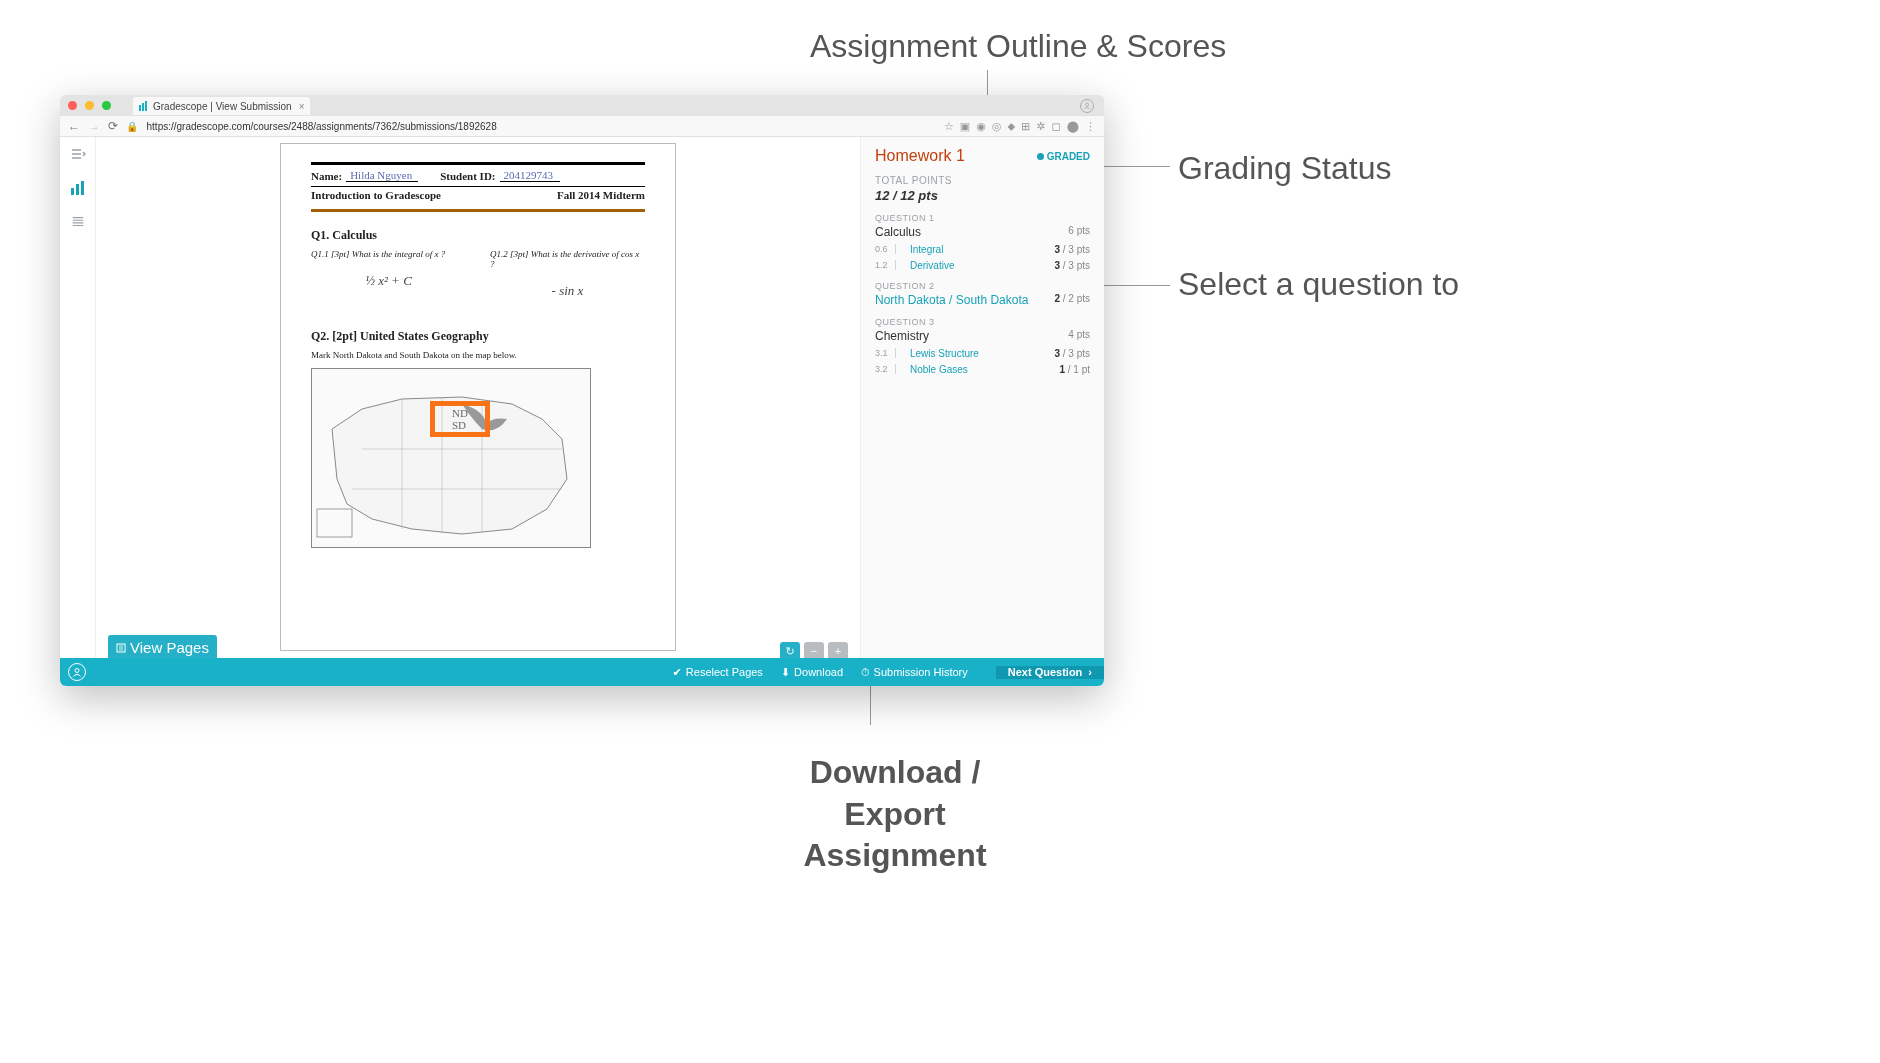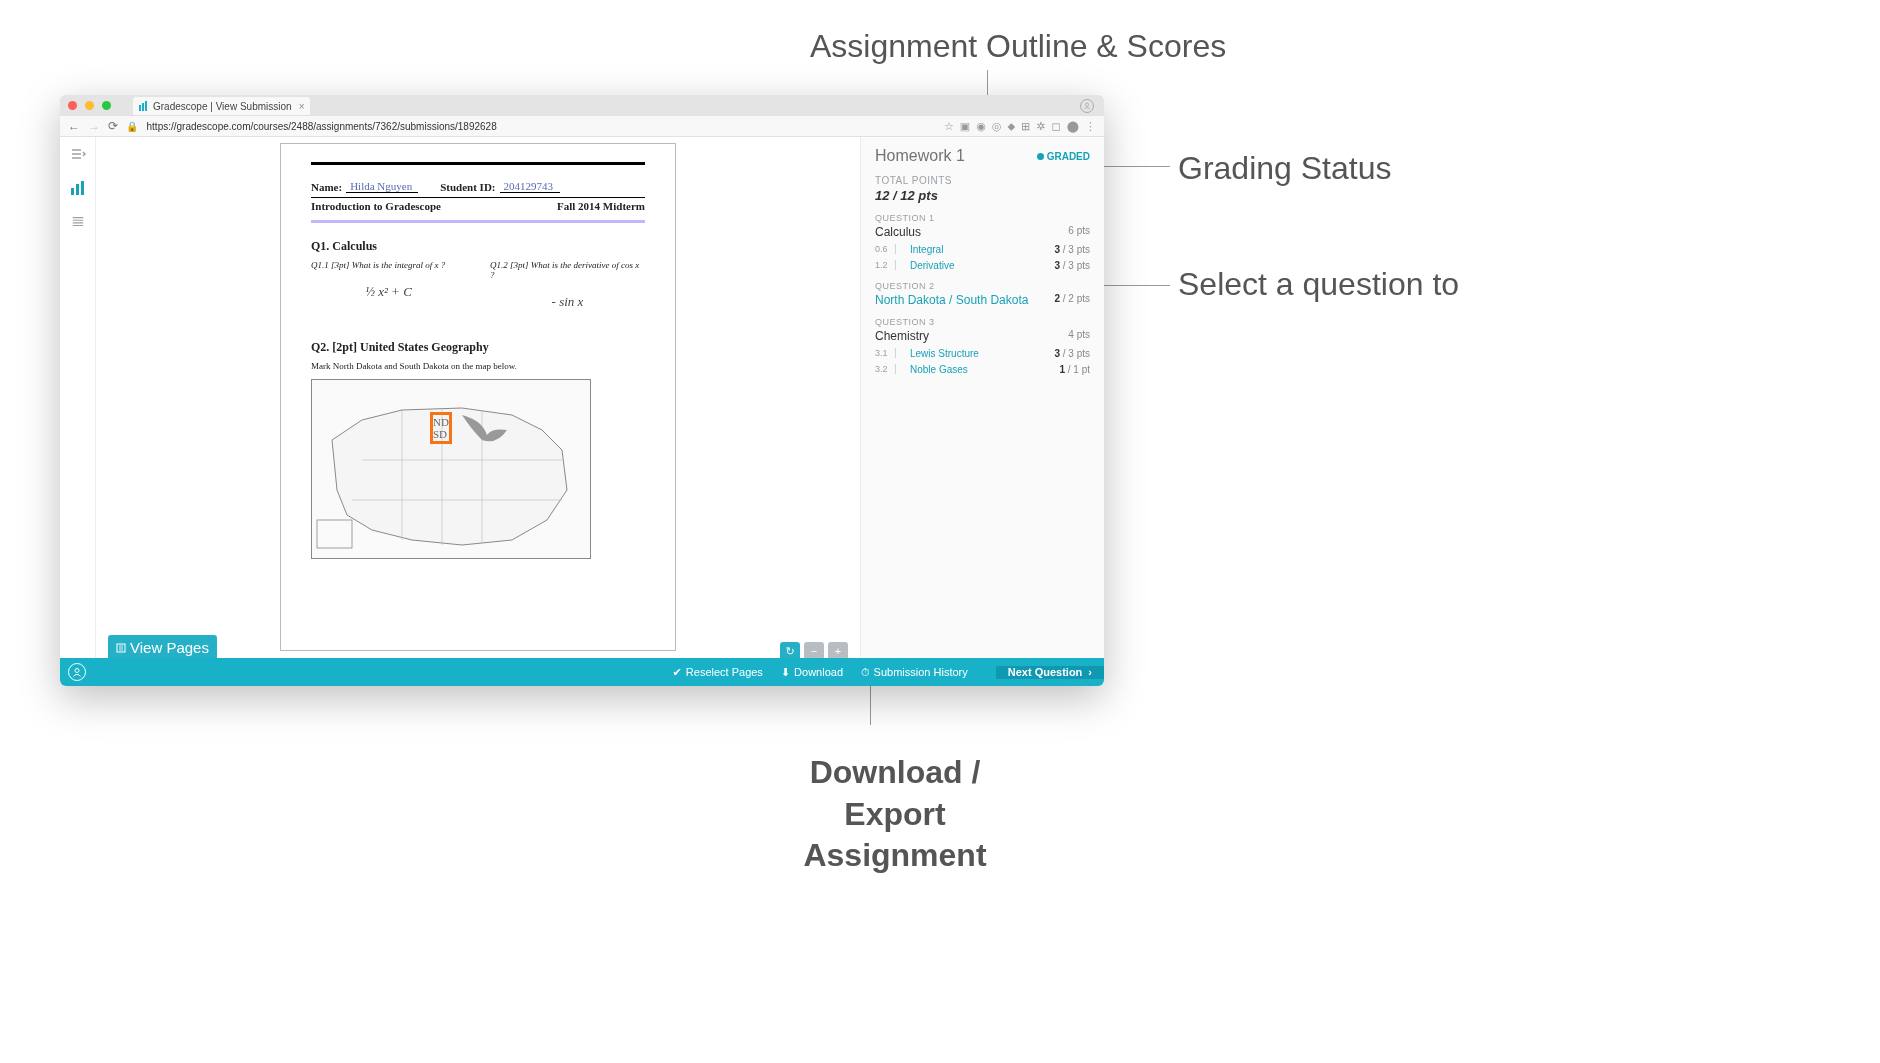--- a/index.html
+++ b/index.html
@@ -114,21 +114,21 @@
     width: 396px;
     height: 508px;
     border:1px solid #bbb;
     background:#fff;
     position:relative;
     padding: 18px 30px;
     font-family: "Times New Roman", serif;
     font-size: 11px;
     color:#222;
   }
-  .ruleblock { border-top:3px solid #000; border-bottom:3px solid #c4b5fd; padding:15px 0 8px; }
+  .ruleblock { border-top:3px solid #000; border-bottom:3px solid #a16207; padding:4px 0 8px; }
   .nm-row { display:flex; font-size:11px; gap:4px; align-items:flex-end;}
   .nm-label { font-weight:600; }
   .nm-val { border-bottom:1px solid #000; padding:0 6px 0 4px; font-family: "Comic Sans MS", cursive; color:#5a6bb3; font-size:11px; min-width:60px;}
   .intro-row { display:flex; justify-content:space-between; font-weight:700; border-top:1px solid #000; margin-top:4px; padding-top:2px; font-size:11px;}
   .qtitle { font-weight:700; margin:16px 0 6px; font-size:12px;}
   .sub { display:flex; gap:24px;font-style:italic;}
   .subp { flex:1; font-size:9px; }
   .hand { font-family:"Comic Sans MS", cursive; color:#444; font-size:13px; text-align:center; margin-top:14px;}
   .qtext { font-size:9px; margin-top:4px; }
   .mapbox { margin-top:8px; width:280px; height:180px; border:1px solid #888; background:#fafafa; position:relative; }
@@ -146,21 +146,21 @@
   
   .outline {
     width: 244px;
     border-left:1px solid #eee;
     background:#fafafa;
     padding: 10px 14px;
     font-size:11px;
     color:#333;
   }
   .ol-head { display:flex; justify-content:space-between; align-items:center; margin-bottom:10px;}
-  .ol-title { font-size:16px; color:#737373; }
+  .ol-title { font-size:16px; color:#c2410c; }
   .graded-badge { color:#17a2b8; font-size:10px; font-weight:700; display:flex; align-items:center; gap:3px;}
   .dotb { width:7px; height:7px; background:#17a2b8; border-radius:50%; }
   .tp-label { color:#9aa1a7; font-size:10px; letter-spacing:.5px;}
   .tp-val { font-weight:700; font-size:13px; margin-top:2px; margin-bottom:10px;font-style:italic;}
   .q-label { color:#9aa1a7; font-size:9px; margin-top:10px; letter-spacing:.5px;}
   .q-row { display:flex; justify-content:space-between; font-size:12px; margin-top:2px; }
   .sub-row { display:flex; align-items:center; margin-top:4px; font-size:10px;}
   .subnum { width:20px; color:#9aa1a7; font-size:9px;}
   .tick { color:#c9cdd1; margin-right:5px; font-size:10px;}
   .sublink { color:#17a2b8; cursor:pointer; flex:1;}
@@ -297,21 +297,21 @@
 
           <div class="qtitle" style="margin-top:30px">Q2.  [2pt] United States Geography</div>
           <div class="qtext">Mark North Dakota and South Dakota on the map below.</div>
           <div class="mapbox">
             <svg viewBox="0 0 280 180" width="280" height="180">
               <path d="M20 60 L50 40 L90 30 L150 28 L200 35 L230 50 L250 70 L255 110 L235 140 L200 160 L150 165 L100 160 L60 150 L35 135 L25 110 Z" fill="#f5f5f5" stroke="#888" stroke-width="1"></path>
               <path d="M90 30 L90 160 M130 28 L130 165 M170 30 L170 163 M50 80 L250 80 M40 120 L250 120" stroke="#bbb" stroke-width="0.6"></path>
               <path d="M150 35 Q170 40 175 55 Q180 48 195 50 Q185 65 170 60 Q160 50 150 35" fill="#999"></path>
               <rect x="5" y="140" width="35" height="28" fill="none" stroke="#888" stroke-width="0.8"></rect>
             </svg>
-            <div style="position:absolute; left:118px; top:32px; font-family:'Comic Sans MS'; font-size:11px; color:#666; border:3px solid #f97316; padding:1px 0; line-height:1.1;">
+            <div style="position:absolute; left:118px; top:32px; font-family:'Comic Sans MS'; font-size:11px; color:#666; border:5px solid #f97316; padding:1px 17px; line-height:1.1;">
               <div>ND</div>
               <div>SD</div>
             </div>
           </div>
         </div>
       </div>
 
       <div class="viewpages-btn">
         <svg width="10" height="10" viewBox="0 0 10 10">
             <rect x="1" y="1" width="8" height="8" fill="none" stroke="#fff"></rect>

